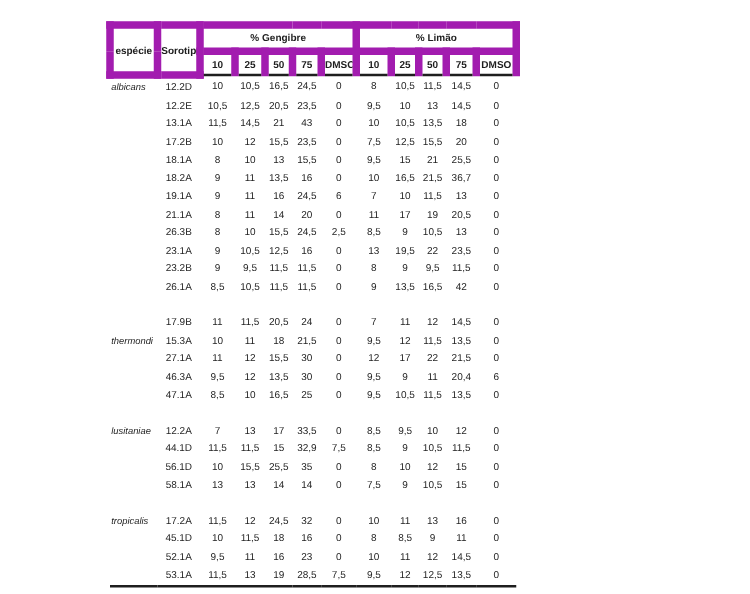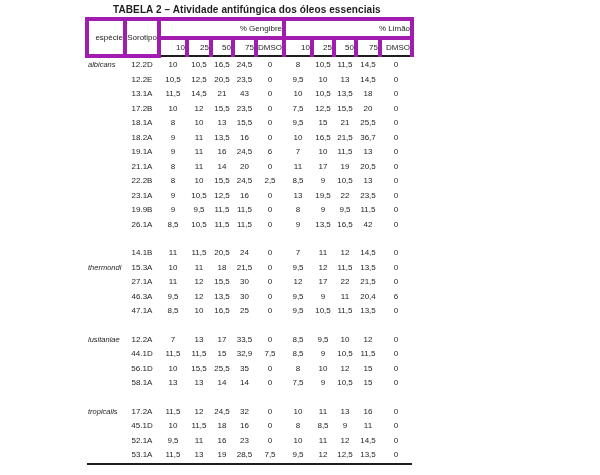--- a/index.html
+++ b/index.html
@@ -34,27 +34,27 @@
     width: 325px;
   }
   table.tbl {
     border-collapse: collapse;
     table-layout: fixed;
     width: 325px;
     font-size: 8px;
     border-bottom: 2px solid #1e1e1e;
   }
   table.tbl thead th {
-    border: 4px solid #a21caf;
-    font-weight: normal;
+    border: 6px solid #a21caf;
+    font-weight: bold;
     font-size: 8px;
     padding: 0;
     height: 15px;
     line-height: 15px;
-    text-align: right;
+    text-align: center;
     overflow: hidden;
     white-space: nowrap;
   }
   table.tbl thead tr.sub th {
     border-bottom: 2px solid #1e1e1e;
   }
   table.tbl tbody td {
     border: none;
     padding: 0;
     height: 14.5px;
@@ -84,21 +84,20 @@
   col.c-l25  { width: 22px; }
   col.c-l50  { width: 22px; }
   col.c-l75  { width: 24px; }
   col.c-ldm  { width: 32px; }
 </style>
 </head>
 <body>
 
 <div class="page">
 
-  <div class="title">TABELA 2 – Atividade antifúngica dos óleos essenciais</div>
 
   <div class="tbl-wrap">
     <table class="tbl">
       <colgroup>
         <col class="c-species">
           <col class="c-serotype">
         <col class="c-g10">
           <col class="c-g25">
           <col class="c-g50">
           <col class="c-g75">
@@ -237,21 +236,21 @@
             <td class="v">20</td>
             <td class="v">0</td>
             <td class="v">11</td>
             <td class="v">17</td>
             <td class="v">19</td>
             <td class="v">20,5</td>
             <td class="v">0</td>
           </tr>
           <tr>
             <td class="sp"></td>
-            <td class="se">22.2B</td>
+            <td class="se">26.3B</td>
             <td class="v">8</td>
             <td class="v">10</td>
             <td class="v">15,5</td>
             <td class="v">24,5</td>
             <td class="v">2,5</td>
             <td class="v">8,5</td>
             <td class="v">9</td>
             <td class="v">10,5</td>
             <td class="v">13</td>
             <td class="v">0</td>
@@ -265,21 +264,21 @@
             <td class="v">16</td>
             <td class="v">0</td>
             <td class="v">13</td>
             <td class="v">19,5</td>
             <td class="v">22</td>
             <td class="v">23,5</td>
             <td class="v">0</td>
           </tr>
           <tr>
             <td class="sp"></td>
-            <td class="se">19.9B</td>
+            <td class="se">23.2B</td>
             <td class="v">9</td>
             <td class="v">9,5</td>
             <td class="v">11,5</td>
             <td class="v">11,5</td>
             <td class="v">0</td>
             <td class="v">8</td>
             <td class="v">9</td>
             <td class="v">9,5</td>
             <td class="v">11,5</td>
             <td class="v">0</td>
@@ -296,21 +295,21 @@
             <td class="v">13,5</td>
             <td class="v">16,5</td>
             <td class="v">42</td>
             <td class="v">0</td>
           </tr>
           <tr>
             <td colspan="12" class="spacer"></td>
           </tr>
           <tr>
             <td class="sp"></td>
-            <td class="se">14.1B</td>
+            <td class="se">17.9B</td>
             <td class="v">11</td>
             <td class="v">11,5</td>
             <td class="v">20,5</td>
             <td class="v">24</td>
             <td class="v">0</td>
             <td class="v">7</td>
             <td class="v">11</td>
             <td class="v">12</td>
             <td class="v">14,5</td>
             <td class="v">0</td>

